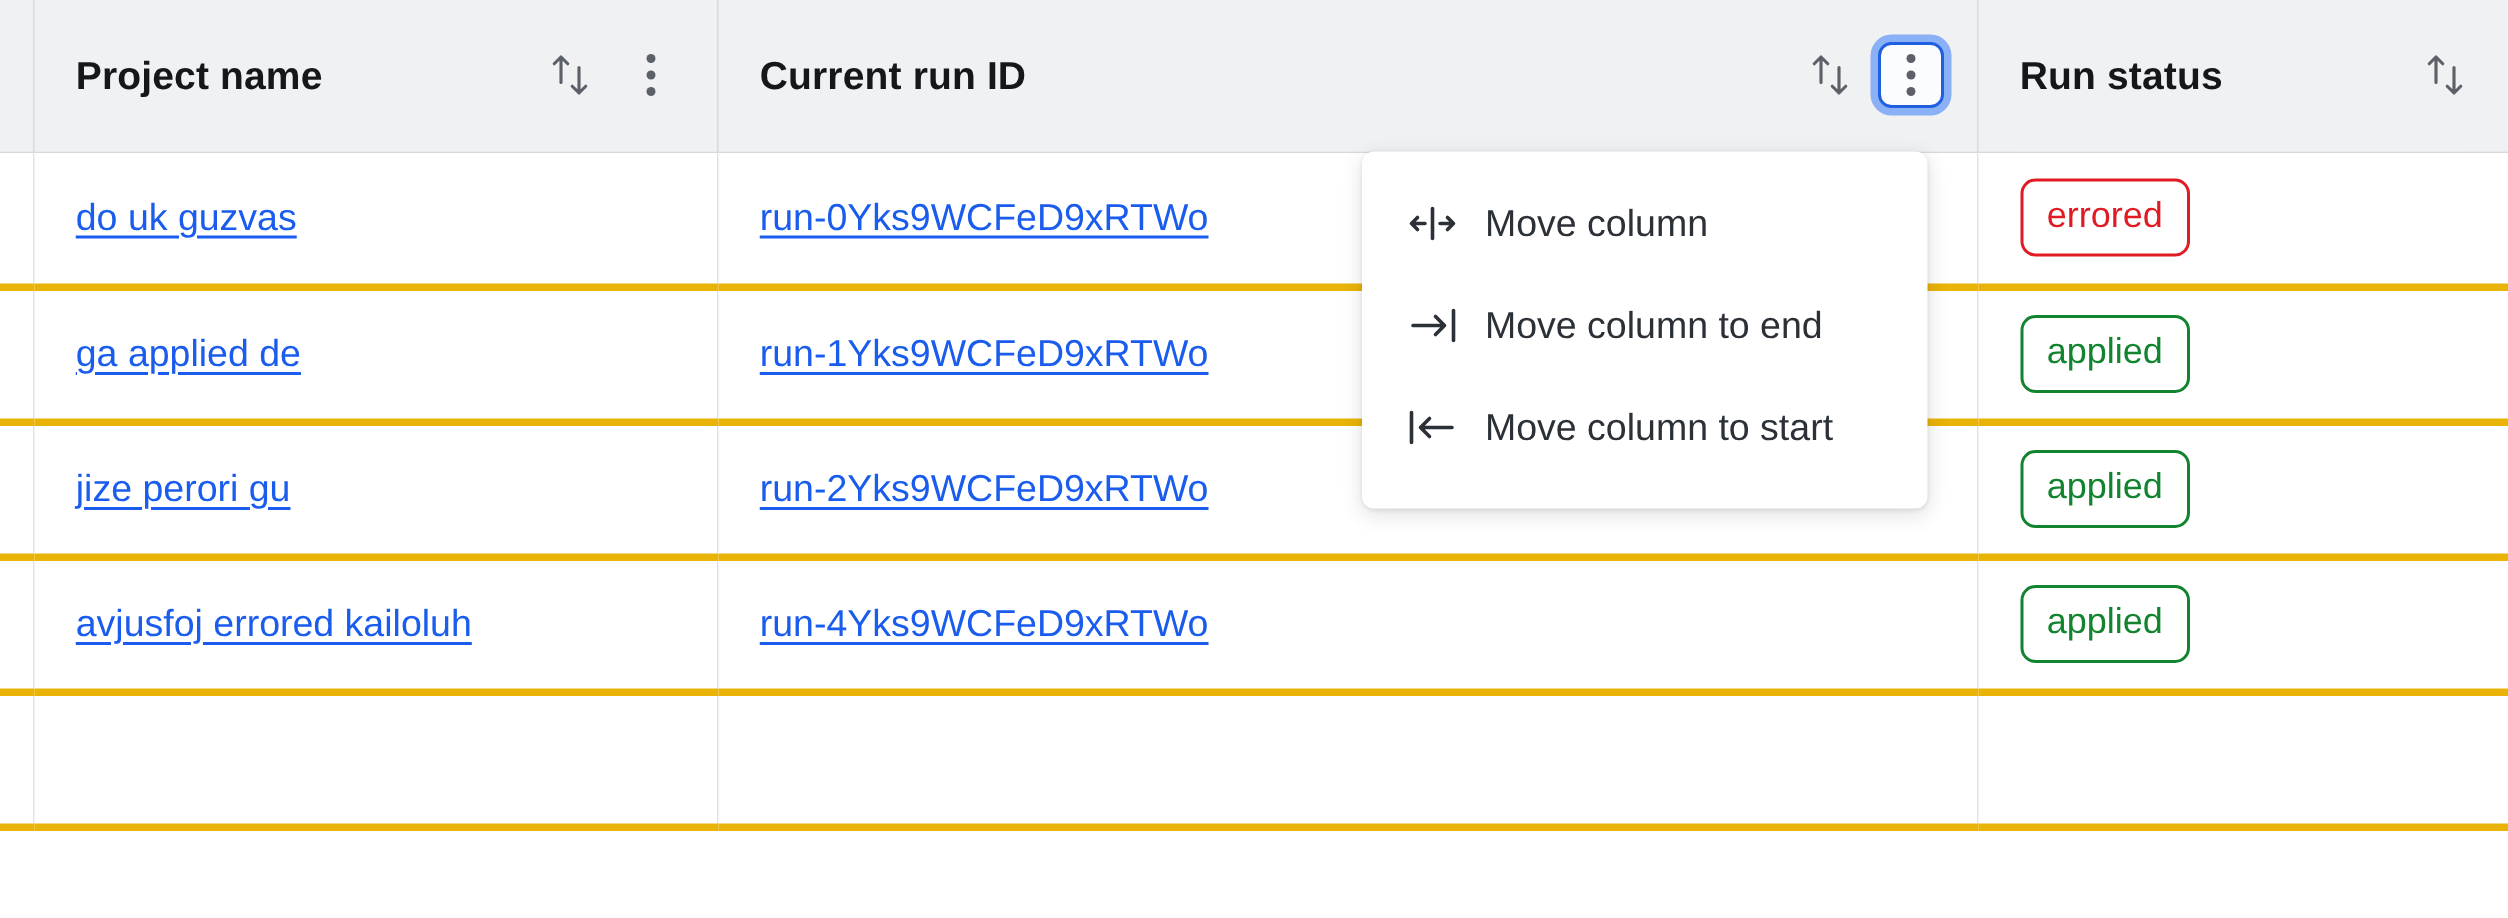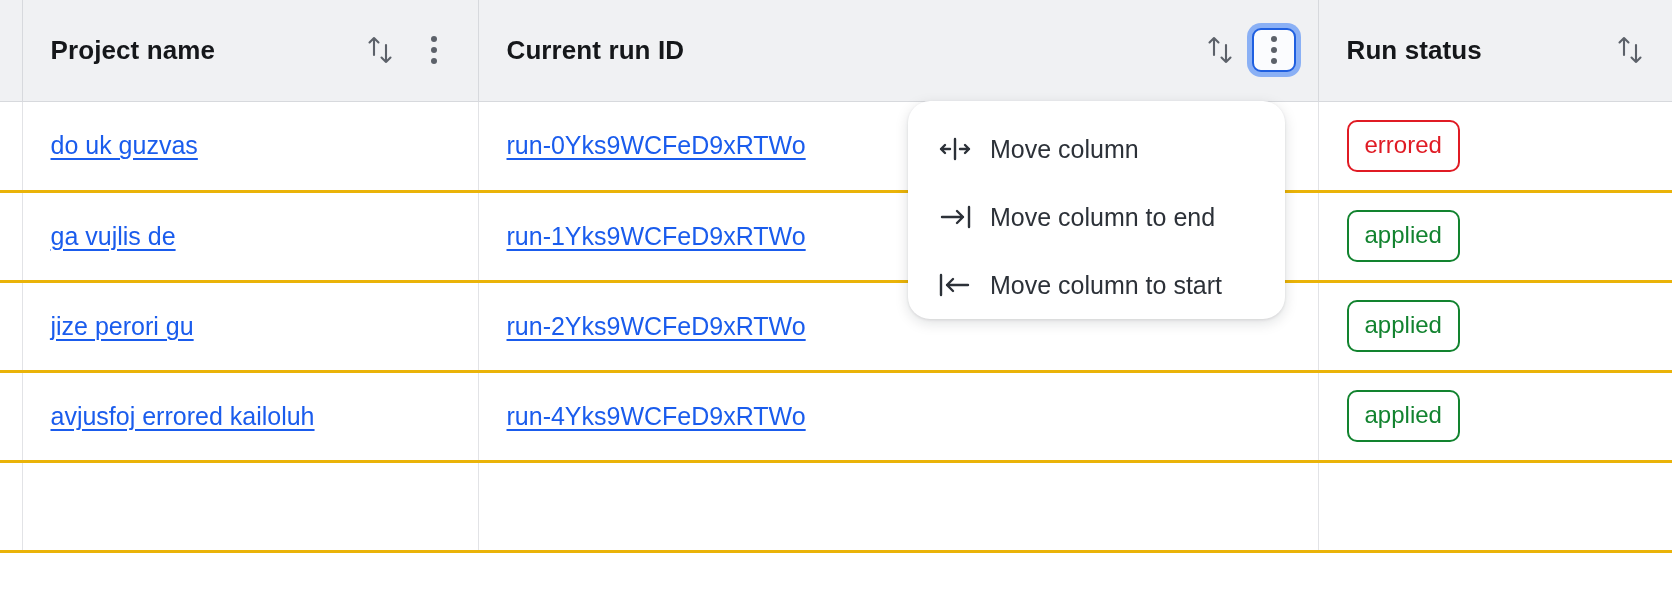--- a/index.html
+++ b/index.html
@@ -69,21 +69,21 @@
   .kebab-btn .dots i { display: block; width: 6px; height: 6px; border-radius: 50%; background: #5c6169; }
   .kebab-btn.focused {
     border-color: #1f5fe0;
     background: #fbfcfe;
     box-shadow: 0 0 0 5px #8ab0f5;
   }
 
   
   tbody tr { height: 90px; }
   tbody td {
-    border-bottom: 3px solid #eab308;
+    border-bottom: 5px solid #eab308;
     border-right: 1px solid #e2e3e6;
     padding: 0 28px;
     vertical-align: middle;
     background: #fff;
   }
   tbody td.gutter { padding: 0; border-right: 1px solid #e2e3e6; }
   tbody td.last { border-right: none; border-radius: 29px; }
 
   a.cell-link {
     font-size: 25px;
@@ -107,23 +107,23 @@
   .badge.errored { color: #e01b24; }
   .badge.applied { color: #12832f; }
   .badge.planned { color: #c4560d; }
 
   
   .menu {
     position: absolute;
     left: 908px; top: 101px;
     width: 377px;
     background: #ffffff;
-    border-radius: 22px;
+    border-radius: 8px;
     box-shadow: 0 4px 14px rgba(16,20,28,0.13), 0 1px 3px rgba(16,20,28,0.10);
-    padding: 14px 0 0;
+    padding: 14px 0 20px;
     z-index: 30;
   }
   .menu-item {
     display: flex; align-items: center;
     height: 68px;
     padding: 0 26px 0 30px;
     cursor: pointer;
     background: transparent;
     border: none;
     width: 100%;
@@ -227,21 +227,21 @@
         <td>
           <a class="cell-link" href="#">run-0Yks9WCFeD9xRTWo</a>
         </td>
         <td class="last">
           <span class="badge errored">errored</span>
         </td>
       </tr>
       <tr>
         <td class="gutter"></td>
         <td>
-          <a class="cell-link" href="#">ga vujlis de</a>
+          <a class="cell-link" href="#">ga applied de</a>
         </td>
         <td>
           <a class="cell-link" href="#">run-1Yks9WCFeD9xRTWo</a>
         </td>
         <td class="last">
           <span class="badge applied">applied</span>
         </td>
       </tr>
       <tr>
         <td class="gutter"></td>

